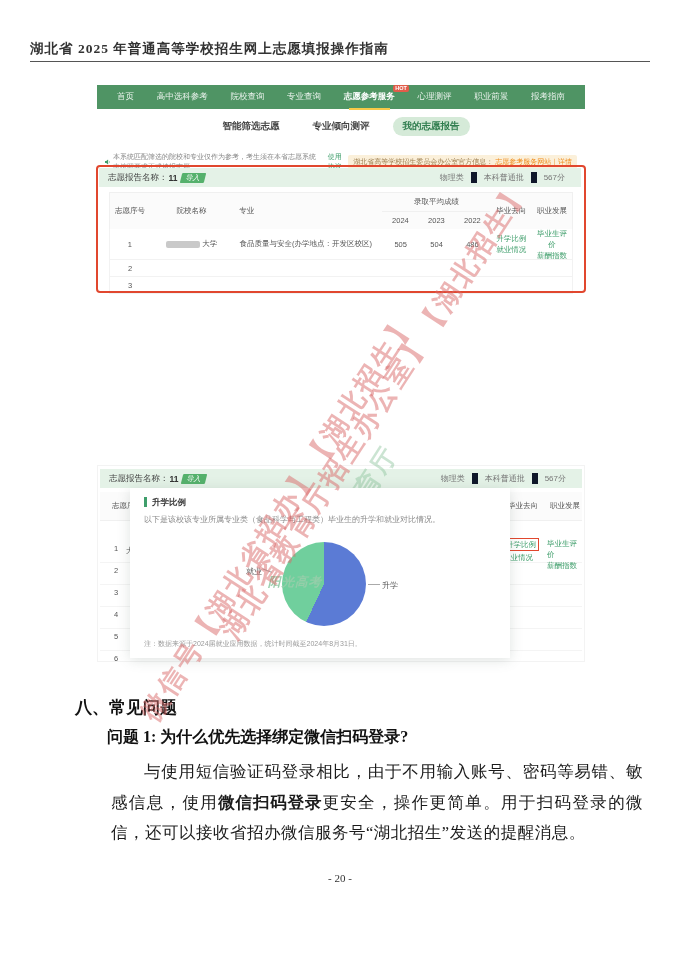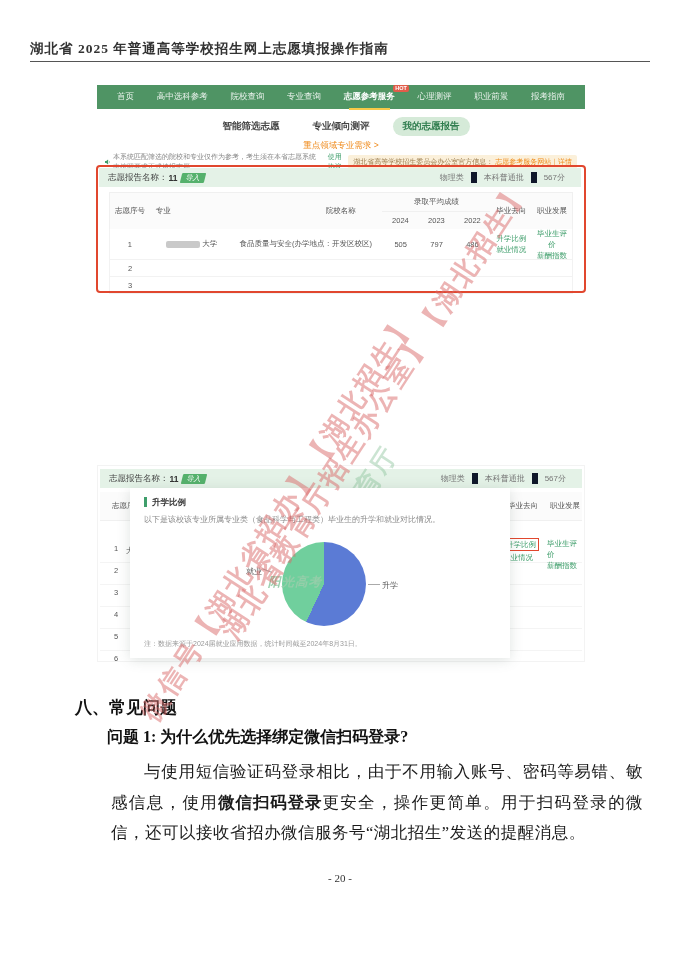--- a/index.html
+++ b/index.html
@@ -148,21 +148,20 @@
       <span class="nav-item">职业前景</span>
       <span class="nav-item">报考指南</span>
     </div>
 
     <div class="s1-tabs">
       <span class="s1-tab">智能筛选志愿</span>
       <span class="s1-tab">专业倾向测评</span>
       <span class="s1-tab active">我的志愿报告</span>
     </div>
 
-    <div class="s1-featured">重点领域专业需求 &gt;</div>
 
     <div class="s1-notice">
       <span class="ntext">
         <svg class="speaker" width="7" height="8" viewBox="0 0 10 10">
             <path d="M0 3.2h2.4L6 0v10L2.4 6.8H0z" fill="#3f9e6b"></path>
             <path d="M7.4 2.6c1.6 1.2 1.6 3.6 0 4.8" stroke="#3f9e6b" stroke-width="1" fill="none"></path>
           </svg>
         <span>本系统匹配筛选的院校和专业仅作为参考，考生须在本省志愿系统中按照要求正式填报志愿。</span>
         <a>使用协议</a>
       </span>
@@ -178,42 +177,42 @@
       <span class="rb-meta">
         <span>物理类</span>
         <span>本科普通批</span>
         <span>567分</span>
       </span>
     </div>
 
     <div class="vtable">
       <div class="t-head">
         <div class="cell c-no">志愿序号</div>
+        <div class="cell c-college">院校名称</div>
         <div class="cell c-major">专业</div>
-        <div class="cell c-college">院校名称</div>
         <div class="c-scores">
           <div class="scores-title">录取平均成绩</div>
           <div class="scores-years">
             <span>2024</span>
             <span>2023</span>
             <span>2022</span>
           </div>
         </div>
         <div class="cell c-dest">毕业去向</div>
         <div class="cell c-career">职业发展</div>
       </div>
       <div class="t-row row-main">
         <div class="cell c-no">1</div>
         <div class="cell c-college">
           <span class="censor"></span>
             <span>大学</span>
         </div>
         <div class="cell c-major">食品质量与安全(办学地点：开发区校区)</div>
         <div class="cell c-year">505</div>
-        <div class="cell c-year">797</div>
+        <div class="cell c-year">504</div>
         <div class="cell c-year">486</div>
         <div class="cell c-dest links">
           <a class="glink">升学比例</a>
           <a class="glink">就业情况</a>
         </div>
         <div class="cell c-career links">
           <a class="glink">毕业生评价</a>
           <a class="glink">薪酬指数</a>
         </div>
       </div>

